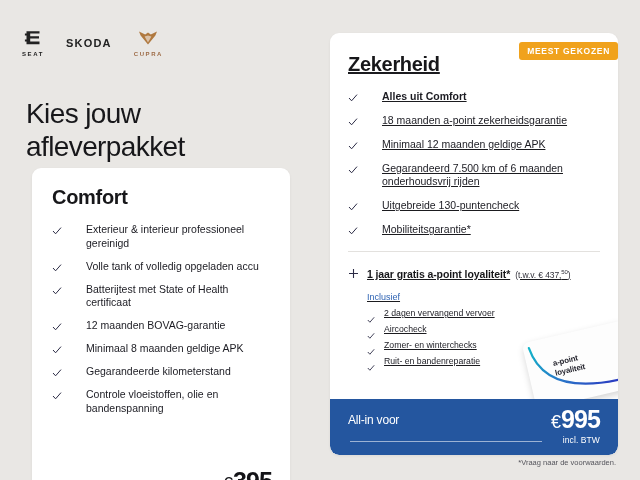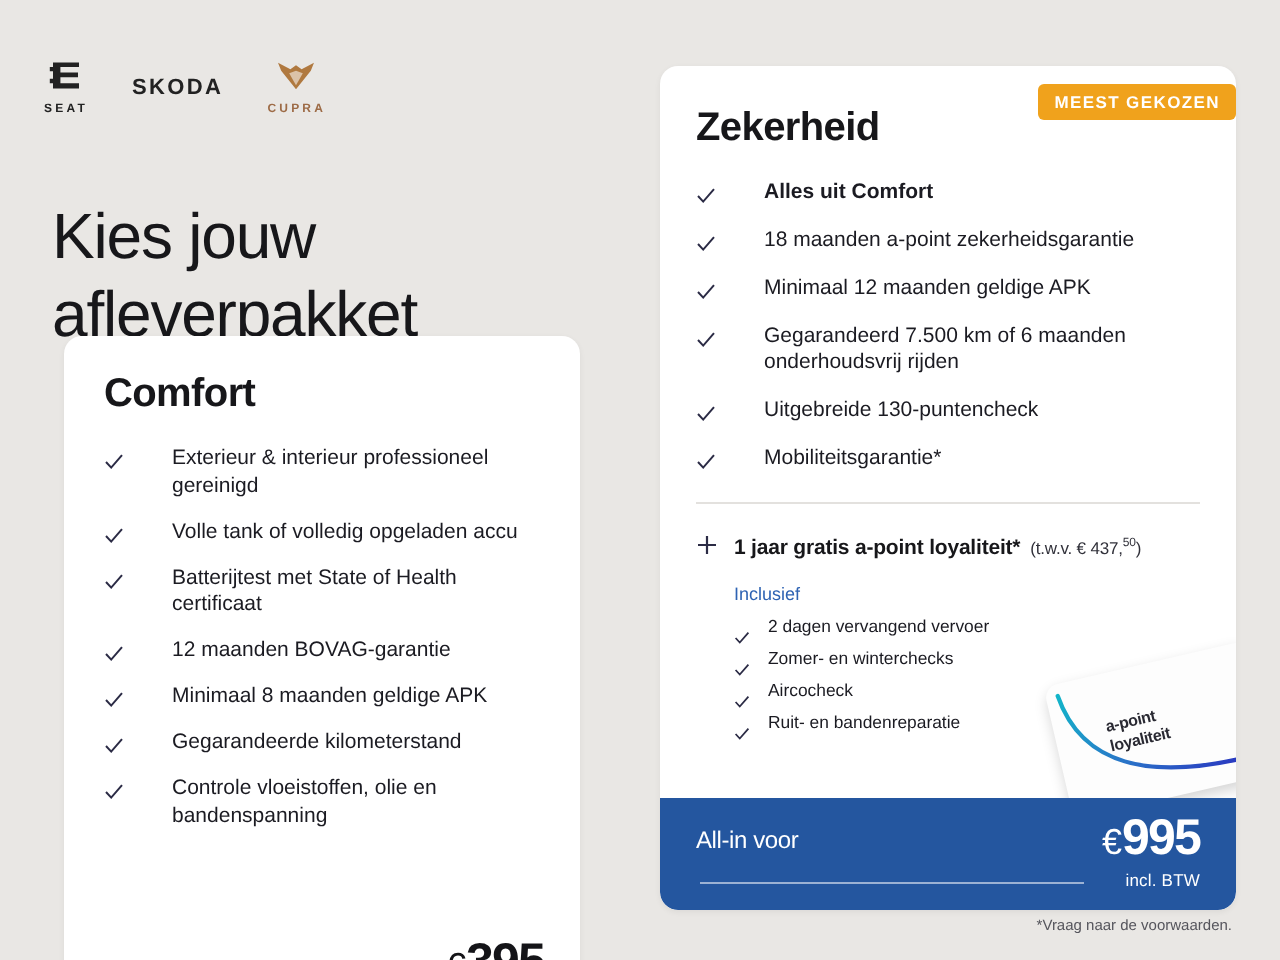--- a/index.html
+++ b/index.html
@@ -16,21 +16,21 @@
   .logos{position:absolute;left:22px;top:30px;display:flex;align-items:center;gap:22px;}
   .logo{display:flex;flex-direction:column;align-items:center;line-height:1;}
   .logo-mark{display:block;}
   .logo-word{font-size:6px;font-weight:700;letter-spacing:1.6px;margin-top:2px;color:#222;}
   .logo-word.cupra{color:#9d6b46;}
   .skoda-word{font-size:11px;font-weight:700;letter-spacing:1.2px;color:#222;}
 
   
   .headline{
     position:absolute;left:26px;top:78px;width:270px;
-    font-size:32px;line-height:1.20;font-weight:300;letter-spacing:-0.6px;color:#17171a;
+    font-size:28px;line-height:1.20;font-weight:300;letter-spacing:-0.6px;color:#17171a;
   }
 
   
   .card{position:absolute;background:#ffffff;border-radius:9px;
         box-shadow:0 1px 3px rgba(0,0,0,0.06);}
 
   
   #comfort-card{left:32px;top:168px;width:258px;height:353px;}
   .c-pad{padding:18px 20px 0 20px;}
   .c-title{font-size:20px;font-weight:700;letter-spacing:-0.3px;color:#17171a;margin:0 0 14px 0;}
@@ -44,21 +44,21 @@
   .price .cur{font-size:18px;font-weight:400;letter-spacing:0;}
   .btw{font-size:8.5px;color:#2a2a31;margin-top:3px;letter-spacing:0.1px;}
 
   
   #zekerheid-card{left:330px;top:33px;width:288px;height:422px;overflow:hidden;}
   .badge{
     position:absolute;right:0px;top:9px;background:#f0a21c;color:#fff;
     font-size:8.5px;font-weight:700;letter-spacing:0.7px;
     padding:4px 8px;border-radius:3px;white-space:nowrap;
   }
-  .z-pad{padding:20px 18px 0 18px;}
+  .z-pad{padding:20px 18px 0 18px;text-decoration:underline;}
   .z-title{font-size:20px;font-weight:700;letter-spacing:-0.3px;color:#17171a;margin:0 0 14px 0;}
   .z-pad ul.feat li{margin-bottom:10px;}
   .z-pad .ftxt{font-size:10.5px;}
   .ftxt.bold{font-weight:700;}
   .divider{height:1px;background:#e3e1de;margin:14px 0 12px 0;}
 
   .loyal-row{display:flex;align-items:flex-start;gap:8px;}
   .plusico{flex:0 0 auto;width:11px;height:11px;margin-top:1px;}
   .loyal-title{font-size:10.5px;font-weight:700;color:#17171a;letter-spacing:-0.1px;}
   .loyal-val{font-size:8.5px;color:#31313a;margin-left:5px;font-weight:400;letter-spacing:-0.1px;}
@@ -285,29 +285,29 @@
                 </svg>
             </span>
             <span class="subtxt">2 dagen vervangend vervoer</span>
           </li>
           <li>
             <span class="chk-sm">
               <svg width="8" height="8" viewBox="0 0 10 10">
                   <path d="M1 5 L3.6 7.8 L9 1.6" fill="none" stroke="#2b2b45" stroke-width="1.1"></path>
                 </svg>
             </span>
-            <span class="subtxt">Zomer- en winterchecks</span>
+            <span class="subtxt">Aircocheck</span>
           </li>
           <li>
             <span class="chk-sm">
               <svg width="8" height="8" viewBox="0 0 10 10">
                   <path d="M1 5 L3.6 7.8 L9 1.6" fill="none" stroke="#2b2b45" stroke-width="1.1"></path>
                 </svg>
             </span>
-            <span class="subtxt">Aircocheck</span>
+            <span class="subtxt">Zomer- en winterchecks</span>
           </li>
           <li>
             <span class="chk-sm">
               <svg width="8" height="8" viewBox="0 0 10 10">
                   <path d="M1 5 L3.6 7.8 L9 1.6" fill="none" stroke="#2b2b45" stroke-width="1.1"></path>
                 </svg>
             </span>
             <span class="subtxt">Ruit- en bandenreparatie</span>
           </li>
         </ul>

